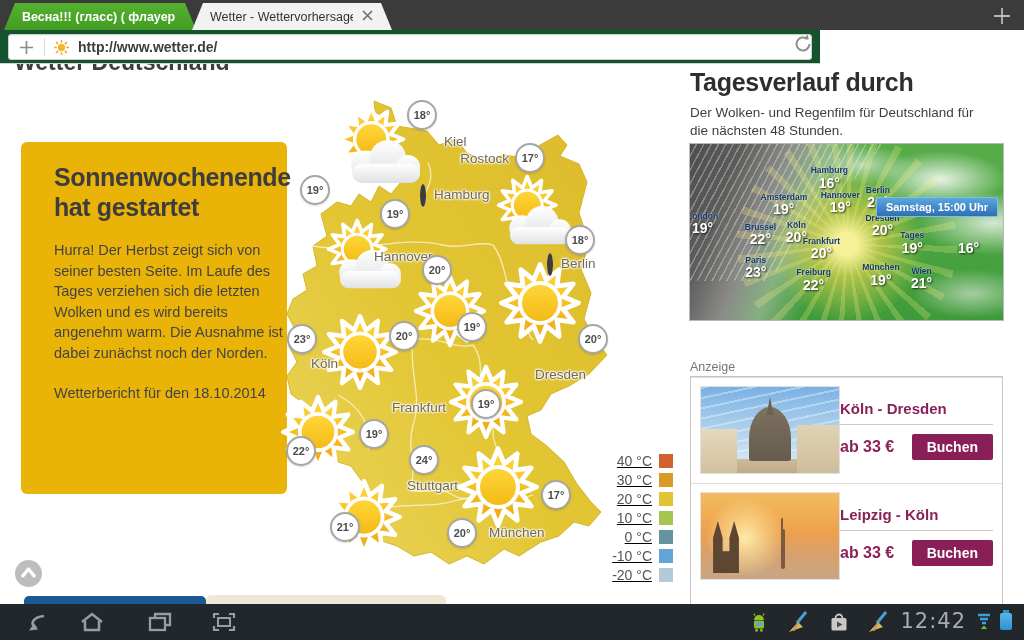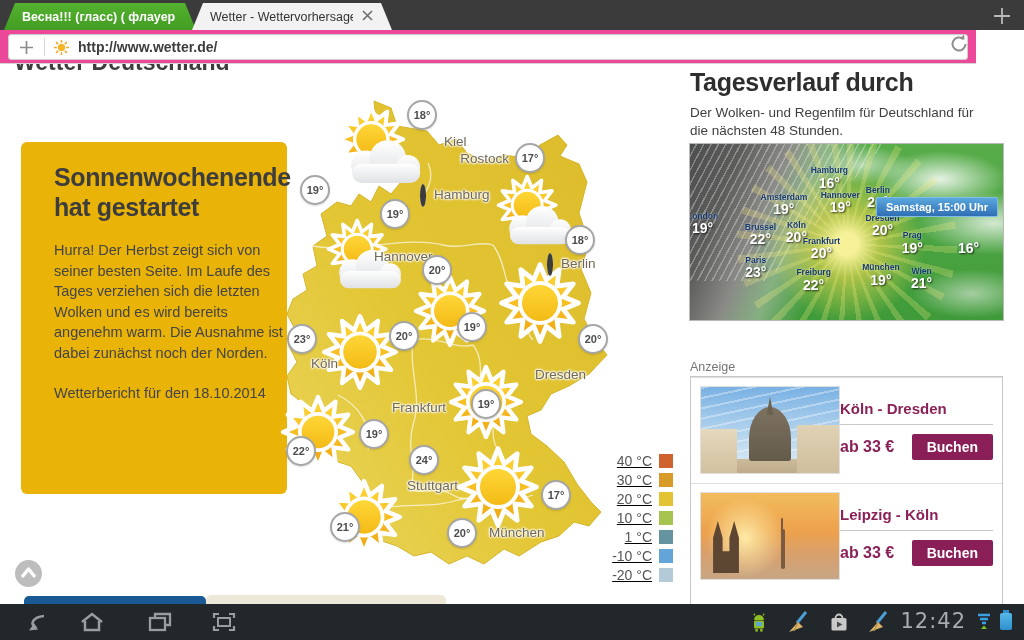--- a/index.html
+++ b/index.html
@@ -12,21 +12,21 @@
   .tab{position:absolute;top:3px;height:27px;display:flex;align-items:center;
        padding:0 18px;font-size:12.5px;clip-path:polygon(11px 0,calc(100% - 11px) 0,100% 100%,0 100%);}
   .tab-green{left:4px;width:192px;background:linear-gradient(#55b22f,#419c22);color:#fff;font-weight:bold;}
   .tab-active{left:192px;width:200px;background:#f2f2f2;color:#333;z-index:2;}
   .tab-active .t-title{flex:1;}
   .tab-title{white-space:nowrap;overflow:hidden;}
   .tab-close{margin-left:8px;flex:none;}
   .newtab-btn{position:absolute;right:10px;top:4px;width:24px;height:24px;}
 
   
-  .addressbar{position:absolute;left:0;top:30px;width:976px;height:34px;background:#ec4899;
+  .addressbar{position:absolute;left:0;top:30px;width:820px;height:34px;background:#14532d;
               border-bottom:1px solid #d2d2d2;}
   .addr-input{position:absolute;left:8px;right:8px;top:4px;height:26px;background:#fff;
               border:1px solid #cfcfcf;border-radius:3px;display:flex;align-items:center;
               box-shadow:inset 0 1px 2px rgba(0,0,0,.06);}
   .addr-plus{padding:0 9px;display:flex;align-items:center;}
   .addr-div{width:1px;height:18px;background:#d8d8d8;}
   .addr-fav{padding:0 8px;display:flex;align-items:center;}
   .addr-url{font-size:14px;font-weight:bold;color:#3c3c3c;}
   .addr-reload{position:absolute;right:6px;top:3px;}
 
@@ -345,21 +345,21 @@
         </div>
         <div class="lg-row">
           <span class="lg-label">20 °C</span>
           <span class="lg-swatch" style="background: rgb(227, 195, 51);"></span>
         </div>
         <div class="lg-row">
           <span class="lg-label">10 °C</span>
           <span class="lg-swatch" style="background: rgb(167, 195, 80);"></span>
         </div>
         <div class="lg-row">
-          <span class="lg-label">1 °C</span>
+          <span class="lg-label">0 °C</span>
           <span class="lg-swatch" style="background: rgb(101, 148, 160);"></span>
         </div>
         <div class="lg-row">
           <span class="lg-label">-10 °C</span>
           <span class="lg-swatch" style="background: rgb(100, 165, 217);"></span>
         </div>
         <div class="lg-row">
           <span class="lg-label">-20 °C</span>
           <span class="lg-swatch" style="background: rgb(180, 202, 216);"></span>
         </div>
@@ -407,21 +407,21 @@
             </div>
             <div class="film-city" style="left: 61.5%; top: 47%;">
               <span class="fc-name">Dresden</span>
               <span class="fc-temp">20°</span>
             </div>
             <div class="film-city" style="left: 42%; top: 60%;">
               <span class="fc-name">Frankfurt</span>
               <span class="fc-temp">20°</span>
             </div>
             <div class="film-city" style="left: 71%; top: 57%;">
-              <span class="fc-name">Prag</span>
+              <span class="fc-name">Tages</span>
               <span class="fc-temp">19°</span>
             </div>
             <div class="film-city" style="left: 21%; top: 71%;">
               <span class="fc-name">Paris</span>
               <span class="fc-temp">23°</span>
             </div>
             <div class="film-city" style="left: 39.5%; top: 78%; align-items: center;">
               <span class="fc-name">Freiburg</span>
               <span class="fc-temp">22°</span>
             </div>

